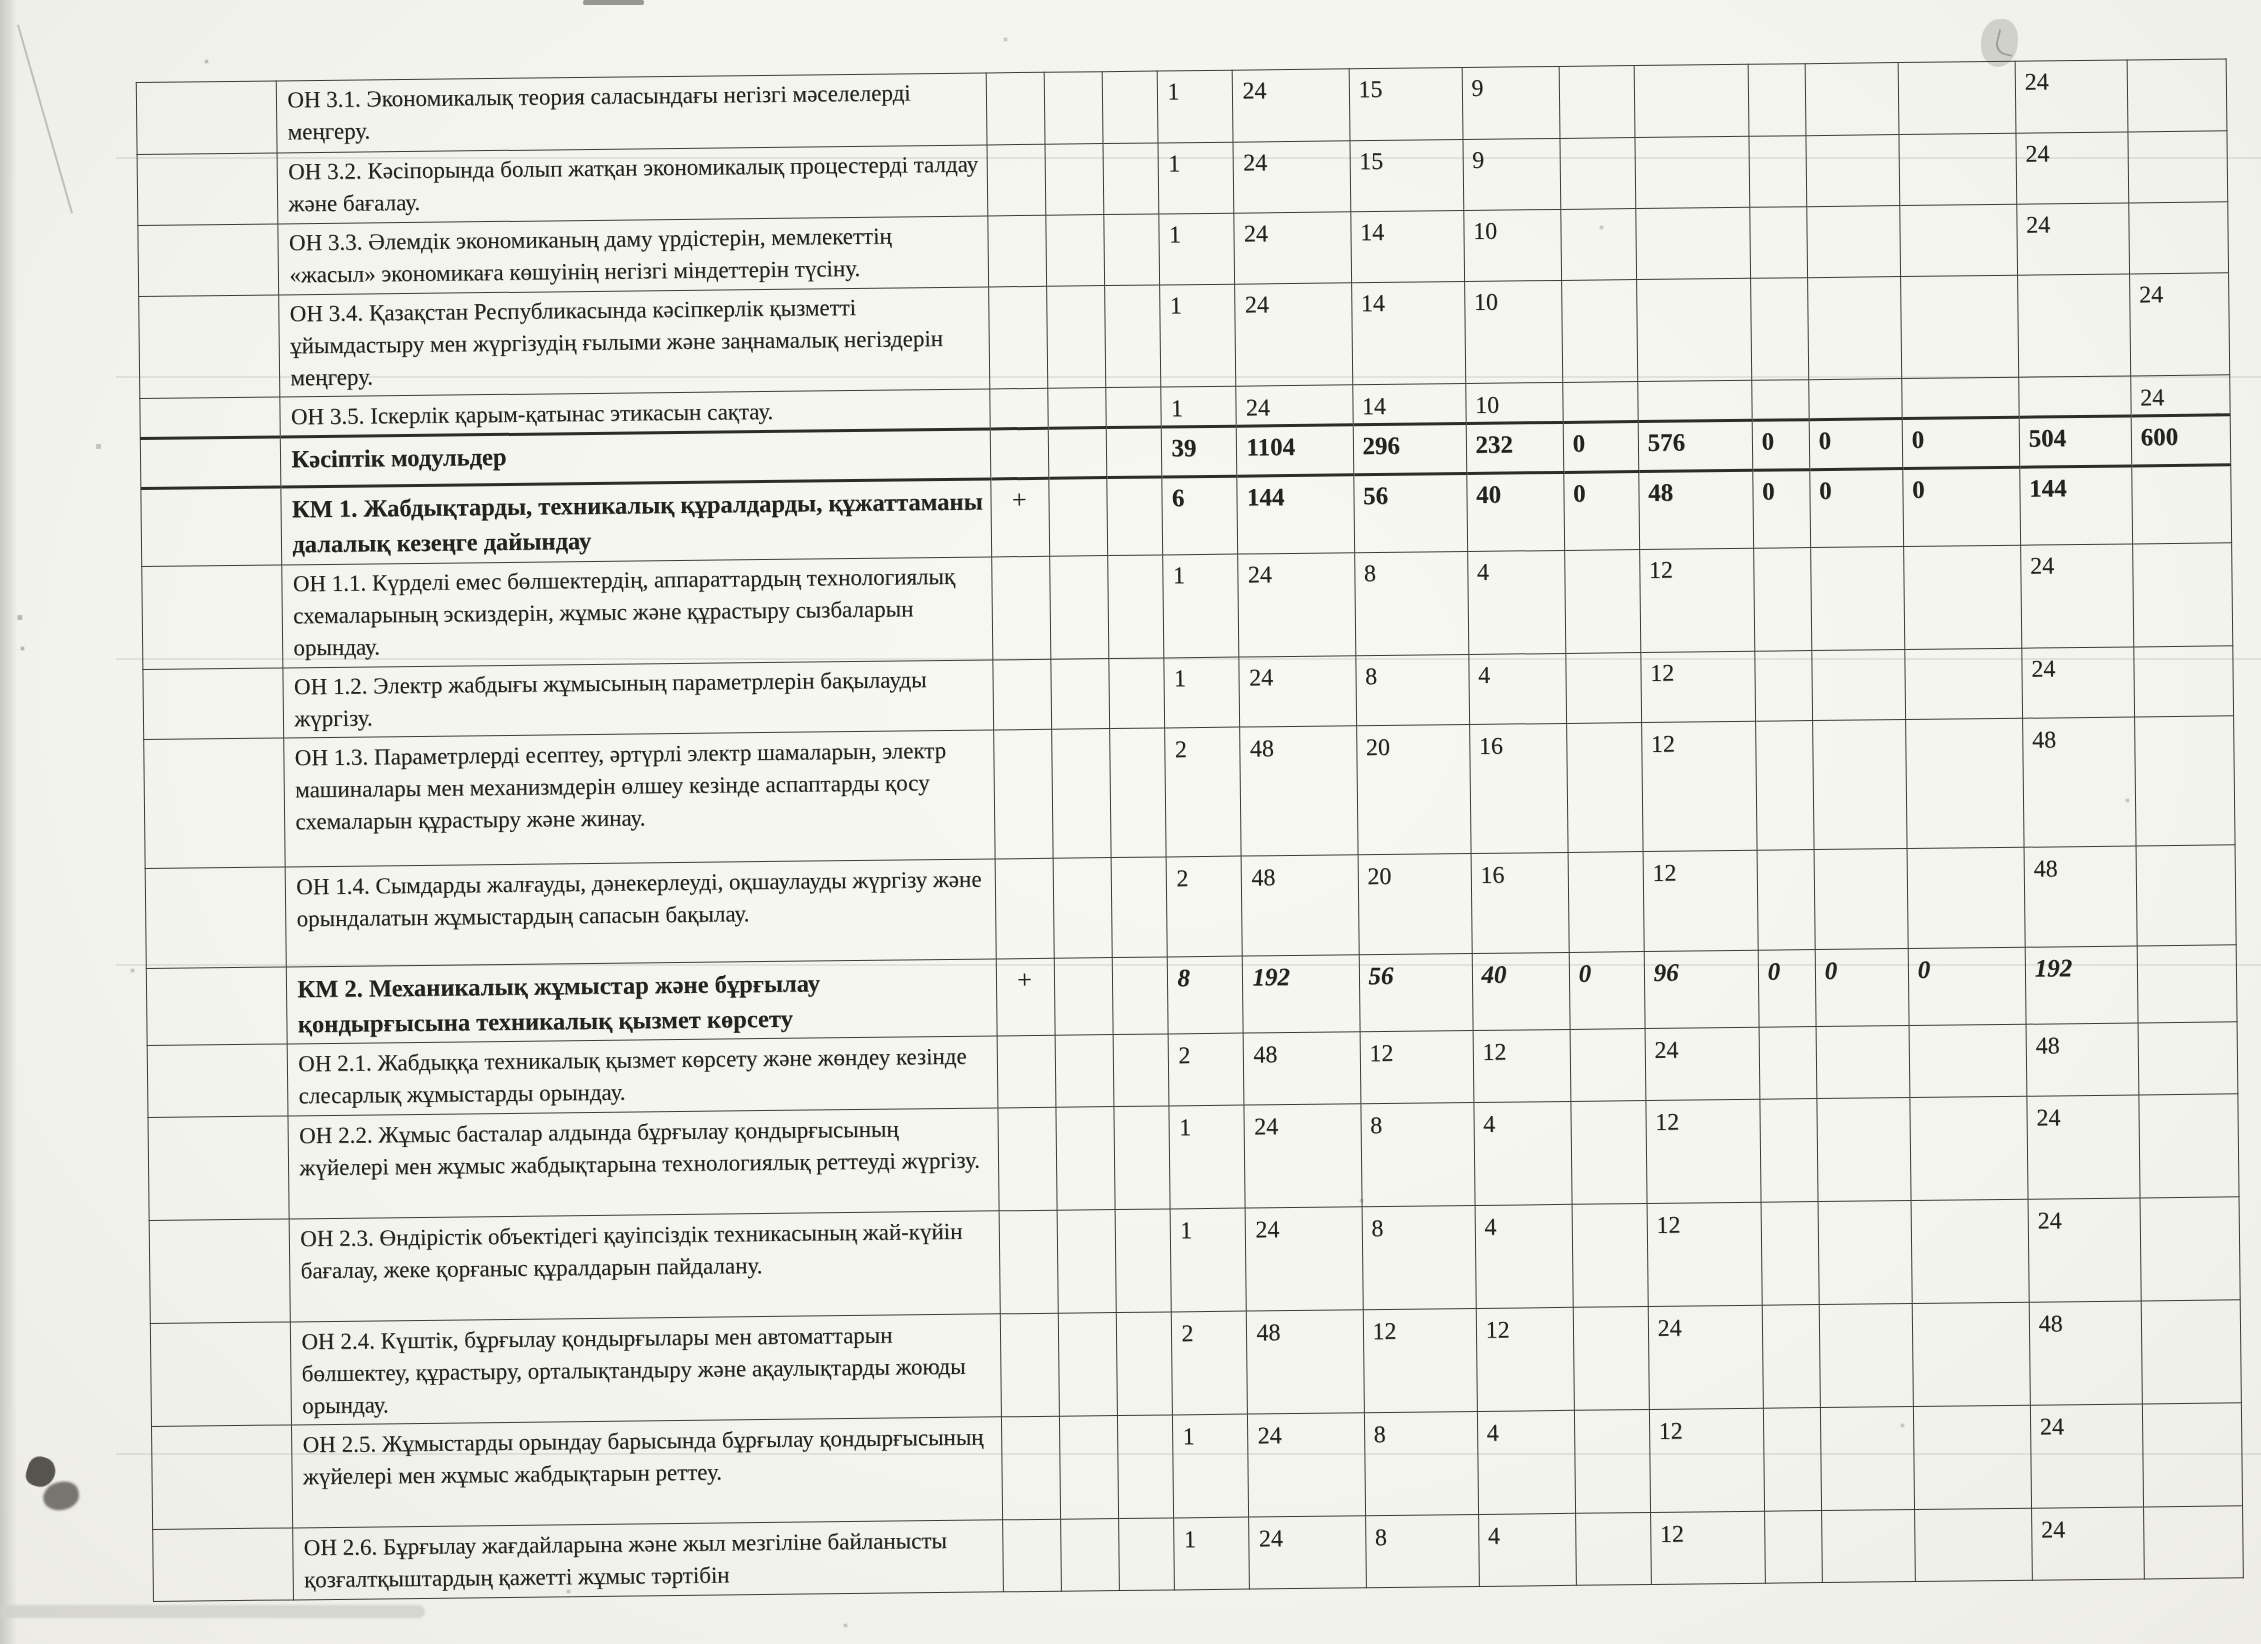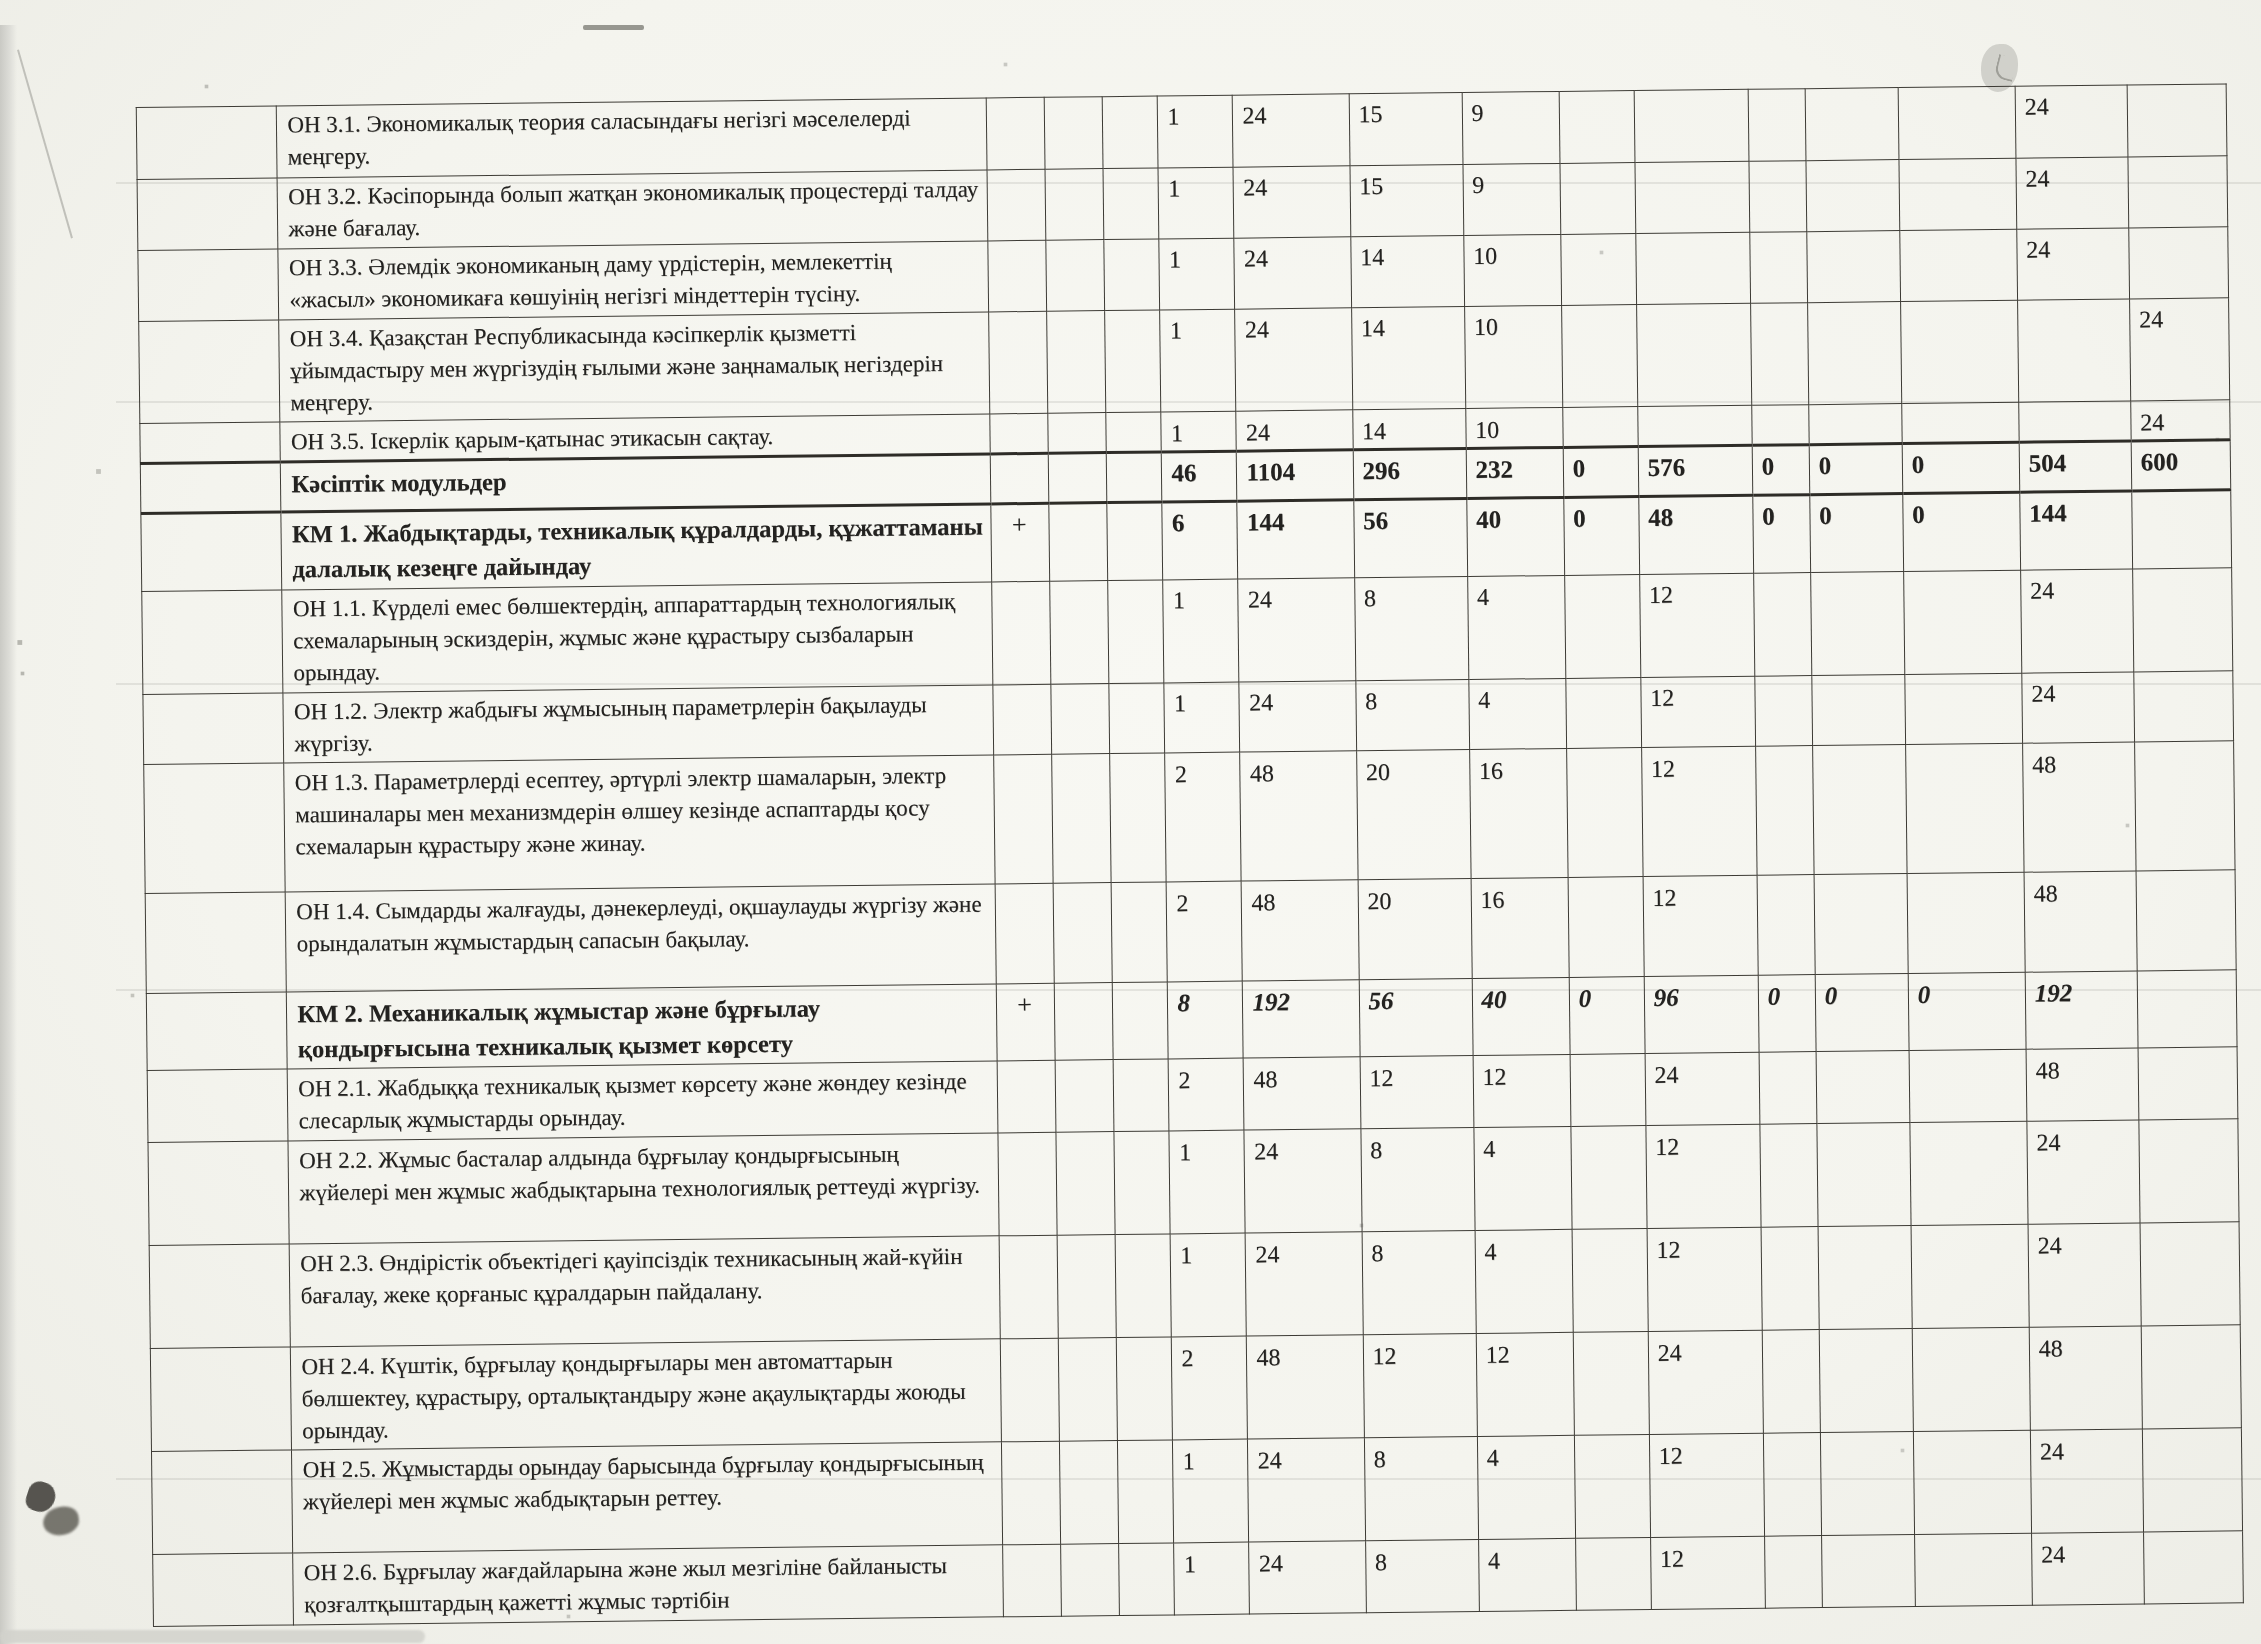--- a/index.html
+++ b/index.html
@@ -3,21 +3,21 @@
 <meta charset="utf-8">
 <title>Scanned curriculum table</title>
 <style>
   html,body{margin:0;padding:0;}
   body{
     width:2261px;height:1644px;overflow:hidden;position:relative;
     background:radial-gradient(ellipse at 52% 42%, #f8f8f3 0%, #f4f4ee 60%, #ececE5 100%);
     font-family:"Liberation Serif", "DejaVu Serif", serif;
     color:#201f1c;
   }
-  .page{position:absolute;inset:0;margin-top:25px;}
+  .page{position:absolute;inset:0;}
 
   
   .sheet{
     position:absolute;left:153px;top:82px;width:2091px;
     transform:rotate(-0.65deg);transform-origin:0 100%;
   }
   table.curr{
     border-collapse:collapse;table-layout:fixed;width:2091px;
     background:transparent;
   }
@@ -200,21 +200,21 @@
             <td class="num n9" data-interactable="false"></td>
             <td class="num n10" data-interactable="false"></td>
             <td class="num n11" data-interactable="false">24</td>
           </tr>
           <tr data-interactable="false" class="bold section" style="height: 50px;">
             <td class="c0" data-interactable="false"></td>
             <td class="txt" data-interactable="false">Кәсіптік модульдер</td>
             <td class="plus" data-interactable="false"></td>
             <td class="nb" data-interactable="false"></td>
             <td class="nc" data-interactable="false"></td>
-            <td class="num n1" data-interactable="false">46</td>
+            <td class="num n1" data-interactable="false">39</td>
             <td class="num n2" data-interactable="false">1104</td>
             <td class="num n3" data-interactable="false">296</td>
             <td class="num n4" data-interactable="false">232</td>
             <td class="num n5" data-interactable="false">0</td>
             <td class="num n6" data-interactable="false">576</td>
             <td class="num n7" data-interactable="false">0</td>
             <td class="num n8" data-interactable="false">0</td>
             <td class="num n9" data-interactable="false">0</td>
             <td class="num n10" data-interactable="false">504</td>
             <td class="num n11" data-interactable="false">600</td>

